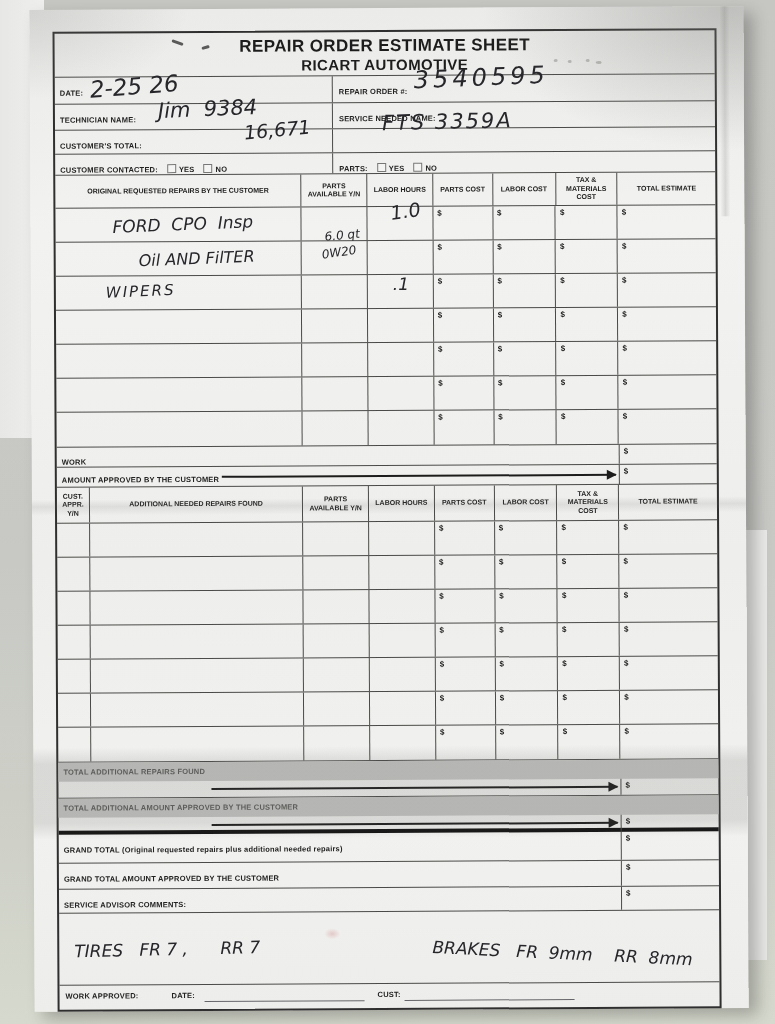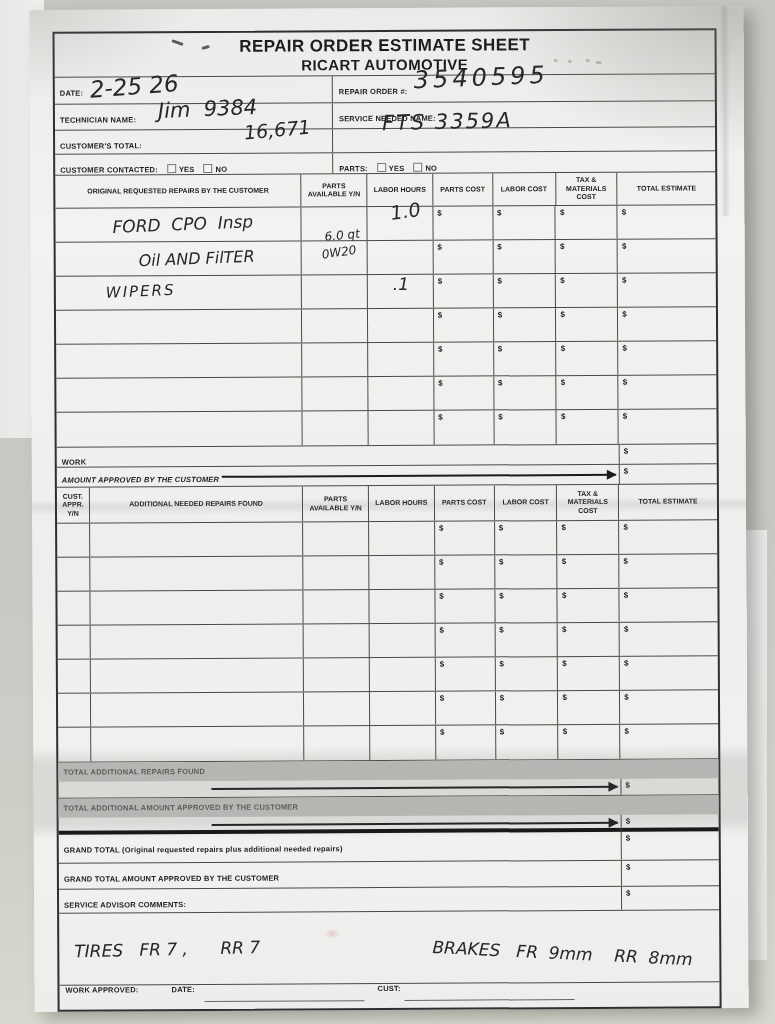--- a/index.html
+++ b/index.html
@@ -75,42 +75,42 @@
   .dollar { font-size:8px; font-weight:bold; color:#1e1e1e; padding:2px 0 0 4px; }
   .c0{width:247px}.c1{width:66px}.c2{width:66px}.c3{width:60px}.c4{width:63px}.c5{width:62px}
   .c6{width:98px; border-right:none;}
   .d0{width:33px}.d1{width:214px}
 
   .total-row { height:20px; display:flex; align-items:stretch; }
   .total-row .tl { flex:1; padding:3px 0 0 5px; }
   .dcell { width:98px; border-left:1px solid #4a4a48; font-size:8px; font-weight:bold; color:#1e1e1e;
            padding:2px 0 0 4px; }
   .approved-row { height:20px; display:flex; align-items:center; }
-  .approved-row .al { padding:0 0 0 5px; white-space:nowrap;font-style:italic; }
+  .approved-row .al { padding:0 0 0 5px; white-space:nowrap; }
 
   .arrow { position:relative; flex:1; height:2px; background:#1c1c1c; margin:0 3px; }
   .arrow::after { content:""; position:absolute; right:-1px; top:-4px;
     border-left:10px solid #1c1c1c; border-top:5px solid transparent; border-bottom:5px solid transparent; }
 
   .shaded-row { height:36px; }
   .shade-top { height:19px; background:#c6c6c4; display:flex; align-items:center; padding-left:5px; }
   .shade-top .lbl { color:#5d5d5b; }
   .shade-bottom { height:16px; display:flex; align-items:stretch; }
   .shade-bottom .sp { width:150px; }
   .shade-bottom .arrow { align-self:center; }
 
   .thick { border-bottom:4px solid #141414; }
   .grand-row { display:flex; align-items:stretch; }
   .grand-row .gl { flex:1; padding:4px 0 0 5px; }
   .g29{height:29px}.g26{height:26px}.g24{height:24px}
 
   .comments-box { height:72px; }
 
   .footer-row { height:24px; position:relative; }
-  .footer-row .lbl { position:absolute; top:0;text-align:right; }
+  .footer-row .lbl { position:absolute; top:6px;text-align:right; }
   .u-line { position:absolute; height:1px; background:#66666a; }
 
   
   .hw { position:absolute; z-index:4; font-family:"DejaVu Sans", sans-serif; font-style:italic;
         color:#26262b; white-space:pre; line-height:1; }
 </style>
 </head>
 <body>
 
 <div class="desk">

